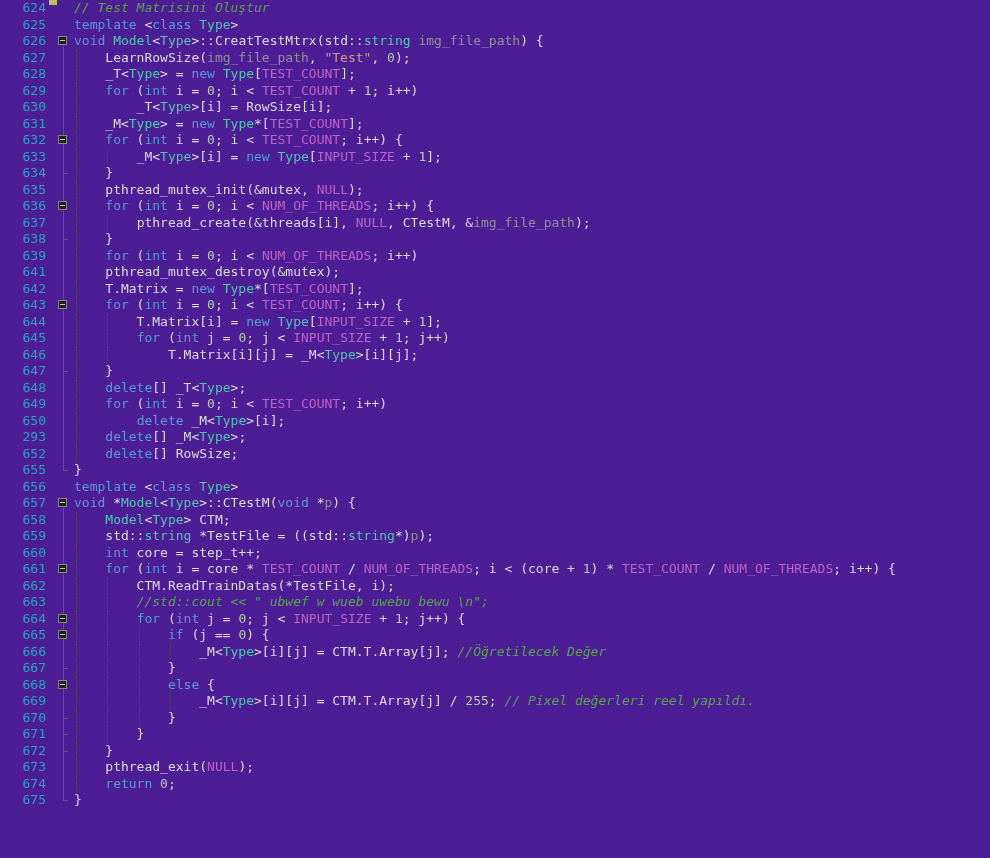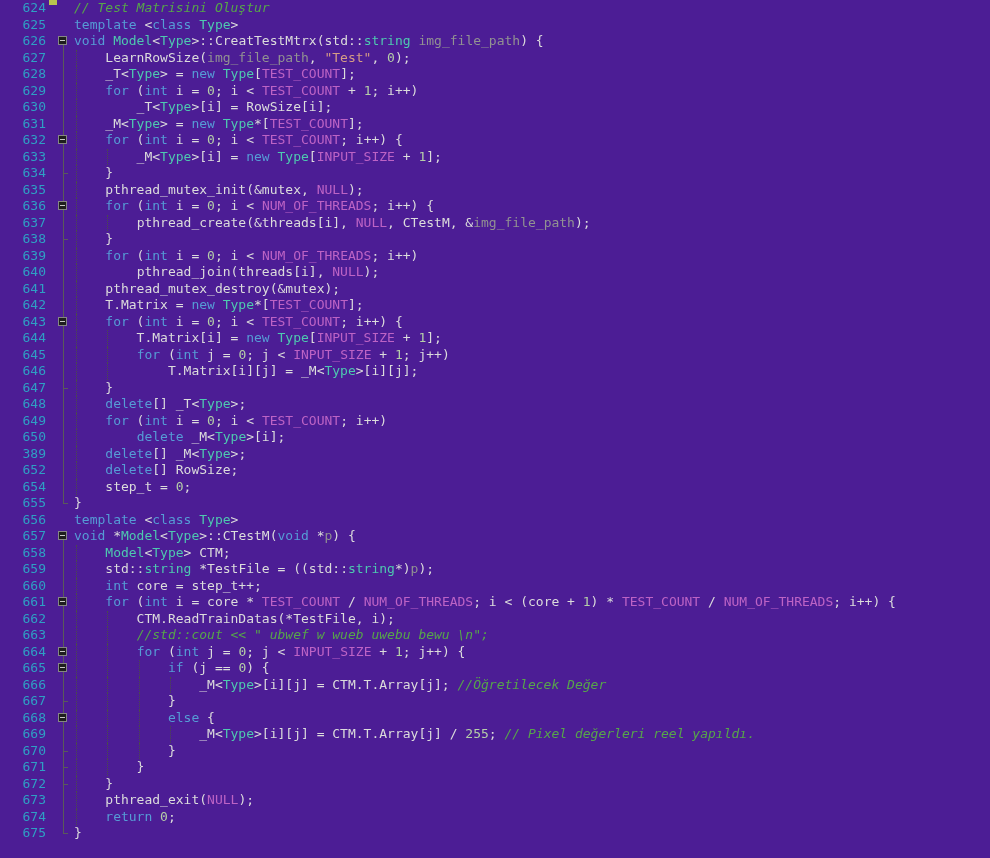--- a/index.html
+++ b/index.html
@@ -81,34 +81,32 @@
       <div class="line"><span class="ln">630</span><span class="chg"></span><span class="fold"><span class="fv"></span></span><span class="code"><i class="iguide" style="left: calc(0ch + 4px);"></i><span class="p">        _T&lt;</span><span class="t">Type</span><span class="p">&gt;[i] = RowSize[i];</span></span></div>
       <div class="line"><span class="ln">631</span><span class="chg"></span><span class="fold"><span class="fv"></span></span><span class="code"><i class="iguide" style="left: calc(0ch + 4px);"></i><span class="p">    _M&lt;</span><span class="t">Type</span><span class="p">&gt; = </span><span class="k">new</span><span class="p"> </span><span class="t">Type</span><span class="p">*[</span><span class="m">TEST_COUNT</span><span class="p">];</span></span></div>
       <div class="line"><span class="ln">632</span><span class="chg"></span><span class="fold"><span class="fv"></span><span class="fbox"></span></span><span class="code"><i class="iguide" style="left: calc(0ch + 4px);"></i><span class="p">    </span><span class="k">for</span><span class="p"> (</span><span class="k">int</span><span class="p"> i = </span><span class="n">0</span><span class="p">; i &lt; </span><span class="m">TEST_COUNT</span><span class="p">; i++) {</span></span></div>
       <div class="line"><span class="ln">633</span><span class="chg"></span><span class="fold"><span class="fv"></span></span><span class="code"><i class="iguide" style="left: calc(0ch + 4px);"></i><i class="iguide" style="left: calc(4ch + 4px);"></i><span class="p">        _M&lt;</span><span class="t">Type</span><span class="p">&gt;[i] = </span><span class="k">new</span><span class="p"> </span><span class="t">Type</span><span class="p">[</span><span class="m">INPUT_SIZE</span><span class="p"> + </span><span class="n">1</span><span class="p">];</span></span></div>
       <div class="line"><span class="ln">634</span><span class="chg"></span><span class="fold"><span class="fv"></span><span class="fstub"></span></span><span class="code"><i class="iguide" style="left: calc(0ch + 4px);"></i><span class="p">    }</span></span></div>
       <div class="line"><span class="ln">635</span><span class="chg"></span><span class="fold"><span class="fv"></span></span><span class="code"><i class="iguide" style="left: calc(0ch + 4px);"></i><span class="p">    </span><span class="f">pthread_mutex_init</span><span class="p">(&amp;mutex, </span><span class="m">NULL</span><span class="p">);</span></span></div>
       <div class="line"><span class="ln">636</span><span class="chg"></span><span class="fold"><span class="fv"></span><span class="fbox"></span></span><span class="code"><i class="iguide" style="left: calc(0ch + 4px);"></i><span class="p">    </span><span class="k">for</span><span class="p"> (</span><span class="k">int</span><span class="p"> i = </span><span class="n">0</span><span class="p">; i &lt; </span><span class="m">NUM_OF_THREADS</span><span class="p">; i++) {</span></span></div>
       <div class="line"><span class="ln">637</span><span class="chg"></span><span class="fold"><span class="fv"></span></span><span class="code"><i class="iguide" style="left: calc(0ch + 4px);"></i><i class="iguide" style="left: calc(4ch + 4px);"></i><span class="p">        </span><span class="f">pthread_create</span><span class="p">(&amp;threads[i], </span><span class="m">NULL</span><span class="p">, CTestM, &amp;</span><span class="g">img_file_path</span><span class="p">);</span></span></div>
       <div class="line"><span class="ln">638</span><span class="chg"></span><span class="fold"><span class="fv"></span><span class="fstub"></span></span><span class="code"><i class="iguide" style="left: calc(0ch + 4px);"></i><span class="p">    }</span></span></div>
       <div class="line"><span class="ln">639</span><span class="chg"></span><span class="fold"><span class="fv"></span></span><span class="code"><i class="iguide" style="left: calc(0ch + 4px);"></i><span class="p">    </span><span class="k">for</span><span class="p"> (</span><span class="k">int</span><span class="p"> i = </span><span class="n">0</span><span class="p">; i &lt; </span><span class="m">NUM_OF_THREADS</span><span class="p">; i++)</span></span></div>
-      <div class="line"><span class="ln">640</span><span class="chg"></span><span class="fold"><span class="fv"></span></span><span class="code"><i class="iguide" style="left: calc(0ch + 4px);"></i><span class="p">        </span><span class="f">pthread_join</span><span class="p">(threads[i], </span><span class="m">NULL</span><span class="p">);</span></span></div>
       <div class="line"><span class="ln">641</span><span class="chg"></span><span class="fold"><span class="fv"></span></span><span class="code"><i class="iguide" style="left: calc(0ch + 4px);"></i><span class="p">    </span><span class="f">pthread_mutex_destroy</span><span class="p">(&amp;mutex);</span></span></div>
       <div class="line"><span class="ln">642</span><span class="chg"></span><span class="fold"><span class="fv"></span></span><span class="code"><i class="iguide" style="left: calc(0ch + 4px);"></i><span class="p">    T.Matrix = </span><span class="k">new</span><span class="p"> </span><span class="t">Type</span><span class="p">*[</span><span class="m">TEST_COUNT</span><span class="p">];</span></span></div>
       <div class="line"><span class="ln">643</span><span class="chg"></span><span class="fold"><span class="fv"></span><span class="fbox"></span></span><span class="code"><i class="iguide" style="left: calc(0ch + 4px);"></i><span class="p">    </span><span class="k">for</span><span class="p"> (</span><span class="k">int</span><span class="p"> i = </span><span class="n">0</span><span class="p">; i &lt; </span><span class="m">TEST_COUNT</span><span class="p">; i++) {</span></span></div>
       <div class="line"><span class="ln">644</span><span class="chg"></span><span class="fold"><span class="fv"></span></span><span class="code"><i class="iguide" style="left: calc(0ch + 4px);"></i><i class="iguide" style="left: calc(4ch + 4px);"></i><span class="p">        T.Matrix[i] = </span><span class="k">new</span><span class="p"> </span><span class="t">Type</span><span class="p">[</span><span class="m">INPUT_SIZE</span><span class="p"> + </span><span class="n">1</span><span class="p">];</span></span></div>
       <div class="line"><span class="ln">645</span><span class="chg"></span><span class="fold"><span class="fv"></span></span><span class="code"><i class="iguide" style="left: calc(0ch + 4px);"></i><i class="iguide" style="left: calc(4ch + 4px);"></i><span class="p">        </span><span class="k">for</span><span class="p"> (</span><span class="k">int</span><span class="p"> j = </span><span class="n">0</span><span class="p">; j &lt; </span><span class="m">INPUT_SIZE</span><span class="p"> + </span><span class="n">1</span><span class="p">; j++)</span></span></div>
       <div class="line"><span class="ln">646</span><span class="chg"></span><span class="fold"><span class="fv"></span></span><span class="code"><i class="iguide" style="left: calc(0ch + 4px);"></i><i class="iguide" style="left: calc(4ch + 4px);"></i><span class="p">            T.Matrix[i][j] = _M&lt;</span><span class="t">Type</span><span class="p">&gt;[i][j];</span></span></div>
       <div class="line"><span class="ln">647</span><span class="chg"></span><span class="fold"><span class="fv"></span><span class="fstub"></span></span><span class="code"><i class="iguide" style="left: calc(0ch + 4px);"></i><span class="p">    }</span></span></div>
       <div class="line"><span class="ln">648</span><span class="chg"></span><span class="fold"><span class="fv"></span></span><span class="code"><i class="iguide" style="left: calc(0ch + 4px);"></i><span class="p">    </span><span class="k">delete</span><span class="p">[] _T&lt;</span><span class="t">Type</span><span class="p">&gt;;</span></span></div>
       <div class="line"><span class="ln">649</span><span class="chg"></span><span class="fold"><span class="fv"></span></span><span class="code"><i class="iguide" style="left: calc(0ch + 4px);"></i><span class="p">    </span><span class="k">for</span><span class="p"> (</span><span class="k">int</span><span class="p"> i = </span><span class="n">0</span><span class="p">; i &lt; </span><span class="m">TEST_COUNT</span><span class="p">; i++)</span></span></div>
       <div class="line"><span class="ln">650</span><span class="chg"></span><span class="fold"><span class="fv"></span></span><span class="code"><i class="iguide" style="left: calc(0ch + 4px);"></i><span class="p">        </span><span class="k">delete</span><span class="p"> _M&lt;</span><span class="t">Type</span><span class="p">&gt;[i];</span></span></div>
-      <div class="line"><span class="ln">389</span><span class="chg"></span><span class="fold"><span class="fv"></span></span><span class="code"><i class="iguide" style="left: calc(0ch + 4px);"></i><span class="p">    </span><span class="k">delete</span><span class="p">[] _M&lt;</span><span class="t">Type</span><span class="p">&gt;;</span></span></div>
+      <div class="line"><span class="ln">293</span><span class="chg"></span><span class="fold"><span class="fv"></span></span><span class="code"><i class="iguide" style="left: calc(0ch + 4px);"></i><span class="p">    </span><span class="k">delete</span><span class="p">[] _M&lt;</span><span class="t">Type</span><span class="p">&gt;;</span></span></div>
       <div class="line"><span class="ln">652</span><span class="chg"></span><span class="fold"><span class="fv"></span></span><span class="code"><i class="iguide" style="left: calc(0ch + 4px);"></i><span class="p">    </span><span class="k">delete</span><span class="p">[] RowSize;</span></span></div>
-      <div class="line"><span class="ln">654</span><span class="chg"></span><span class="fold"><span class="fv"></span></span><span class="code"><i class="iguide" style="left: calc(0ch + 4px);"></i><span class="p">    step_t = </span><span class="n">0</span><span class="p">;</span></span></div>
       <div class="line"><span class="ln">655</span><span class="chg"></span><span class="fold"><span class="fvh"></span><span class="fstub"></span></span><span class="code"><span class="p">}</span></span></div>
       <div class="line"><span class="ln">656</span><span class="chg"></span><span class="fold"></span><span class="code"><span class="k">template</span><span class="p"> &lt;</span><span class="k">class</span><span class="p"> </span><span class="t">Type</span><span class="p">&gt;</span></span></div>
       <div class="line"><span class="ln">657</span><span class="chg"></span><span class="fold"><span class="fvb"></span><span class="fbox"></span></span><span class="code"><span class="k">void</span><span class="p"> *</span><span class="t">Model</span><span class="p">&lt;</span><span class="t">Type</span><span class="p">&gt;::</span><span class="f">CTestM</span><span class="p">(</span><span class="k">void</span><span class="p"> *</span><span class="g">p</span><span class="p">) {</span></span></div>
       <div class="line"><span class="ln">658</span><span class="chg"></span><span class="fold"><span class="fv"></span></span><span class="code"><i class="iguide" style="left: calc(0ch + 4px);"></i><span class="p">    </span><span class="t">Model</span><span class="p">&lt;</span><span class="t">Type</span><span class="p">&gt; CTM;</span></span></div>
       <div class="line"><span class="ln">659</span><span class="chg"></span><span class="fold"><span class="fv"></span></span><span class="code"><i class="iguide" style="left: calc(0ch + 4px);"></i><span class="p">    std::</span><span class="t">string</span><span class="p"> *TestFile = ((std::</span><span class="t">string</span><span class="p">*)</span><span class="g">p</span><span class="p">);</span></span></div>
       <div class="line"><span class="ln">660</span><span class="chg"></span><span class="fold"><span class="fv"></span></span><span class="code"><i class="iguide" style="left: calc(0ch + 4px);"></i><span class="p">    </span><span class="k">int</span><span class="p"> core = step_t++;</span></span></div>
       <div class="line"><span class="ln">661</span><span class="chg"></span><span class="fold"><span class="fv"></span><span class="fbox"></span></span><span class="code"><i class="iguide" style="left: calc(0ch + 4px);"></i><span class="p">    </span><span class="k">for</span><span class="p"> (</span><span class="k">int</span><span class="p"> i = core * </span><span class="m">TEST_COUNT</span><span class="p"> / </span><span class="m">NUM_OF_THREADS</span><span class="p">; i &lt; (core + </span><span class="n">1</span><span class="p">) * </span><span class="m">TEST_COUNT</span><span class="p"> / </span><span class="m">NUM_OF_THREADS</span><span class="p">; i++) {</span></span></div>
       <div class="line"><span class="ln">662</span><span class="chg"></span><span class="fold"><span class="fv"></span></span><span class="code"><i class="iguide" style="left: calc(0ch + 4px);"></i><i class="iguide" style="left: calc(4ch + 4px);"></i><span class="p">        CTM.</span><span class="f">ReadTrainDatas</span><span class="p">(*TestFile, i);</span></span></div>
       <div class="line"><span class="ln">663</span><span class="chg"></span><span class="fold"><span class="fv"></span></span><span class="code"><i class="iguide" style="left: calc(0ch + 4px);"></i><i class="iguide" style="left: calc(4ch + 4px);"></i><span class="p">        </span><span class="c">//std::cout &lt;&lt; " ubwef w wueb uwebu bewu \n";</span></span></div>
       <div class="line"><span class="ln">664</span><span class="chg"></span><span class="fold"><span class="fv"></span><span class="fbox"></span></span><span class="code"><i class="iguide" style="left: calc(0ch + 4px);"></i><i class="iguide" style="left: calc(4ch + 4px);"></i><span class="p">        </span><span class="k">for</span><span class="p"> (</span><span class="k">int</span><span class="p"> j = </span><span class="n">0</span><span class="p">; j &lt; </span><span class="m">INPUT_SIZE</span><span class="p"> + </span><span class="n">1</span><span class="p">; j++) {</span></span></div>

